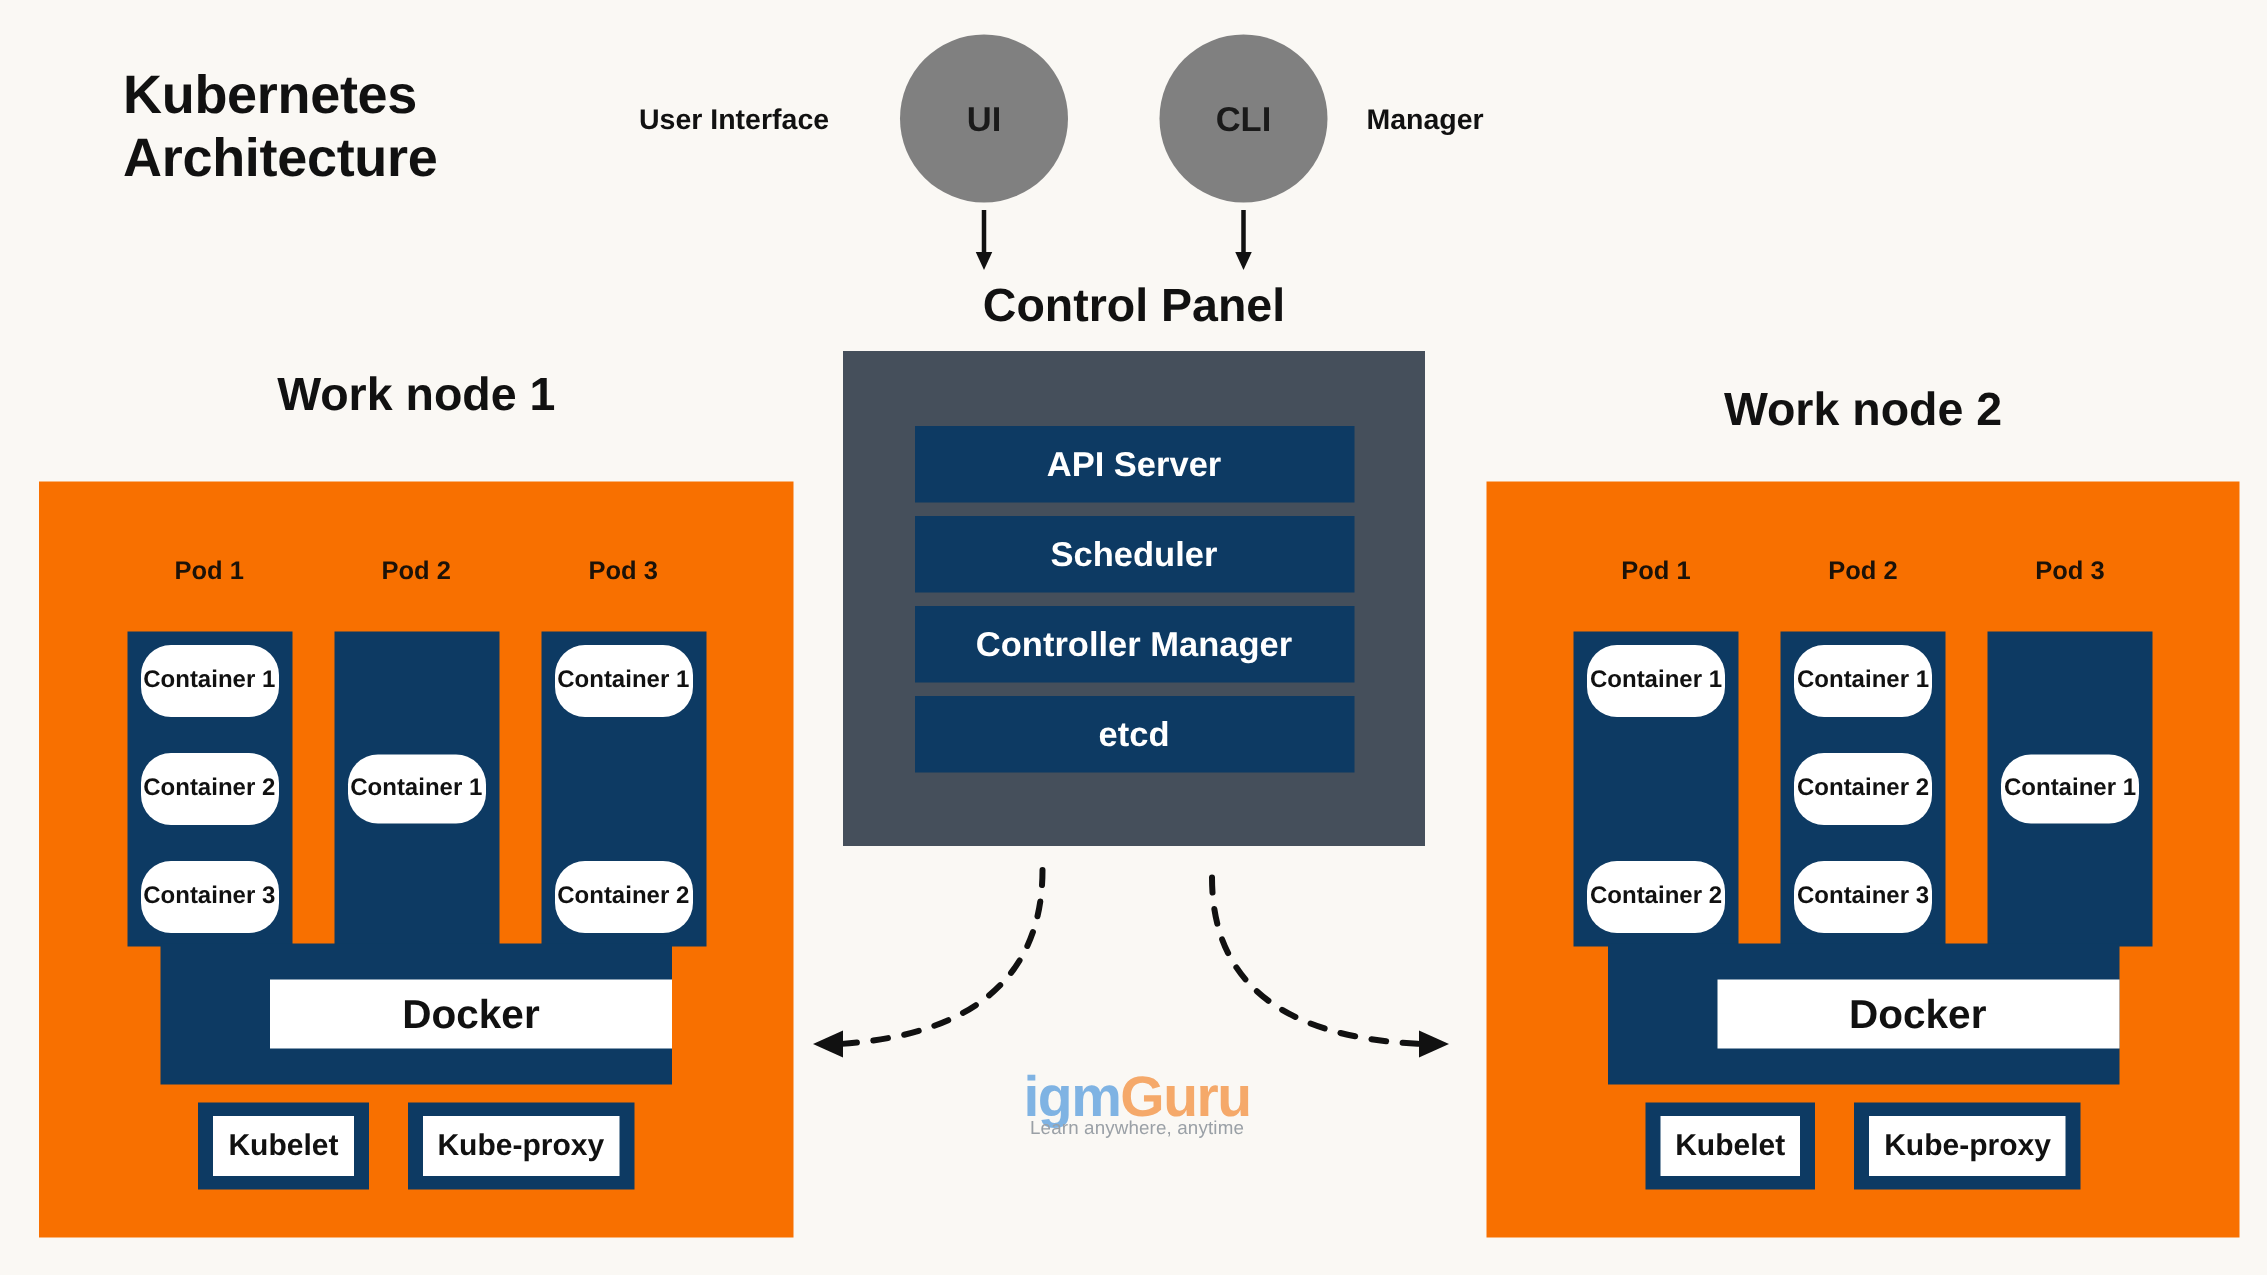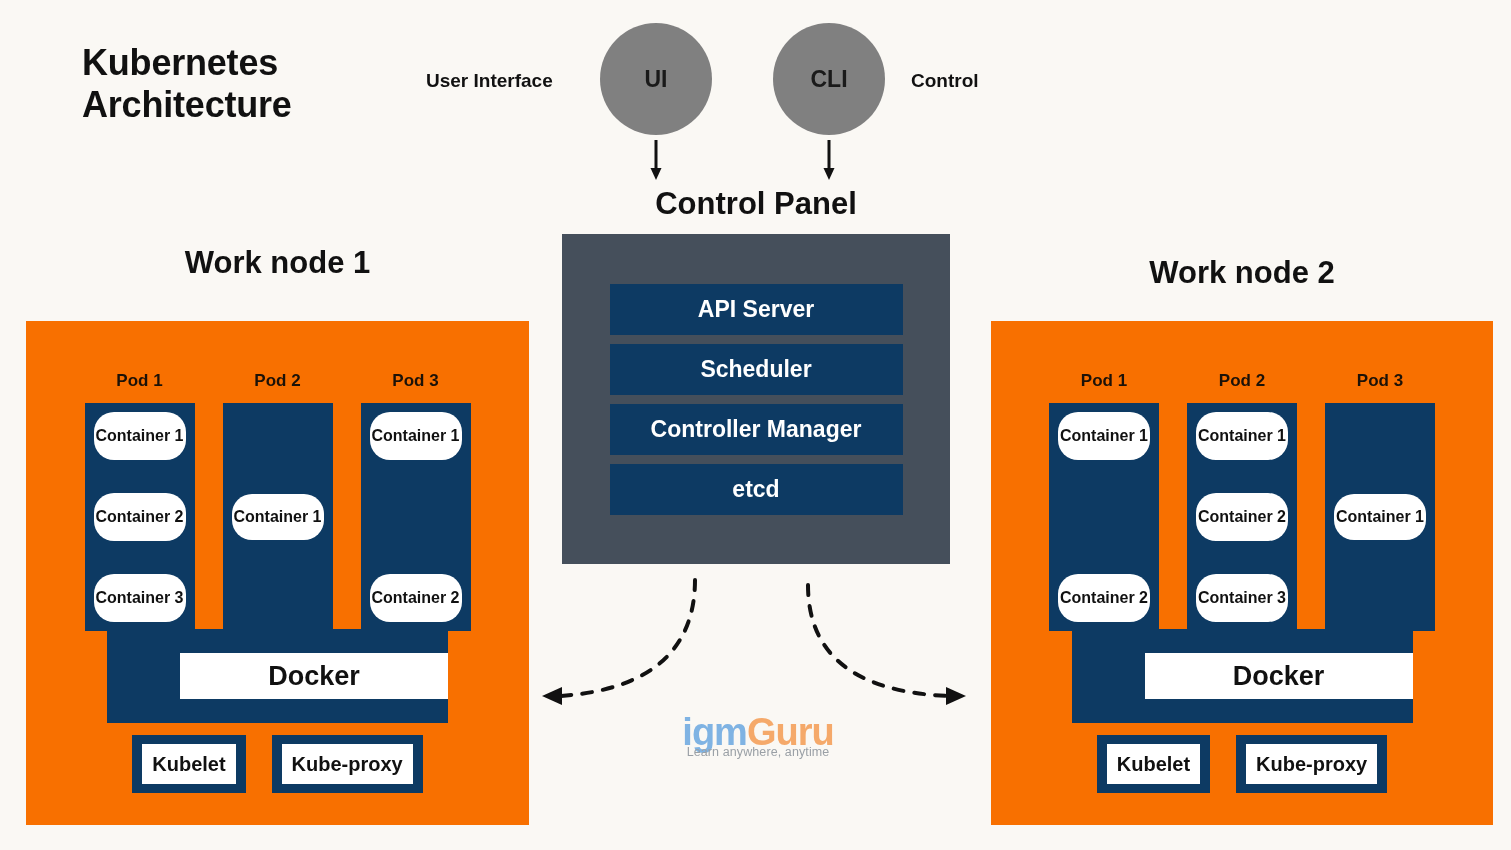--- a/index.html
+++ b/index.html
@@ -59,21 +59,21 @@
   .node {
     position: absolute; top: 321px; height: 504px; background: #f87000;
   }
   #node-1 { left: 26px; width: 503px; }
   #node-2 { left: 991px; width: 502px; }
 
   .pods-row {
     position: absolute; top: 50px; left: 0; right: 0; height: 260px;
     display: flex; justify-content: center; gap: 28px;
   }
-  .pod-col { width: 110px; display: flex; flex-direction: column; }
+  .pod-col { width: 110px; display: flex; flex-direction: column; gap: 18px; }
   .pod-label {
     text-align: center; font-size: 17px; font-weight: 700; color: #1c1208;
     margin-bottom: 12px;
   }
   .pod-box {
     flex: 1; background: #0d3a63; display: flex; flex-direction: column;
     padding: 9px; gap: 9px;
   }
   .pod-box.space-between { justify-content: space-between; }
   .pod-box.center { justify-content: center; }
@@ -131,21 +131,21 @@
   <div class="client-label" style="left:426px; top:70px;">User Interface</div>
   <div class="circle" style="left:600px; top:23px;">UI</div>
   <div class="down-arrow" style="left:649px; top:140px;">
     <svg width="14" height="40" viewBox="0 0 14 40">
       <line x1="7" y1="0" x2="7" y2="30" stroke="#111111" stroke-width="3"></line>
       <polygon points="7,40 1.5,28 12.5,28" fill="#111111"></polygon>
     </svg>
   </div>
 
   <div class="circle" style="left:773px; top:23px;">CLI</div>
-  <div class="client-label" style="left:911px; top:70px;">Control</div>
+  <div class="client-label" style="left:911px; top:70px;">Manager</div>
   <div class="down-arrow" style="left:822px; top:140px;">
     <svg width="14" height="40" viewBox="0 0 14 40">
       <line x1="7" y1="0" x2="7" y2="30" stroke="#111111" stroke-width="3"></line>
       <polygon points="7,40 1.5,28 12.5,28" fill="#111111"></polygon>
     </svg>
   </div>
 
   <div class="control-panel-title">Control Panel</div>
   <div class="control-panel">
     <div class="cp-item">API Server</div>

